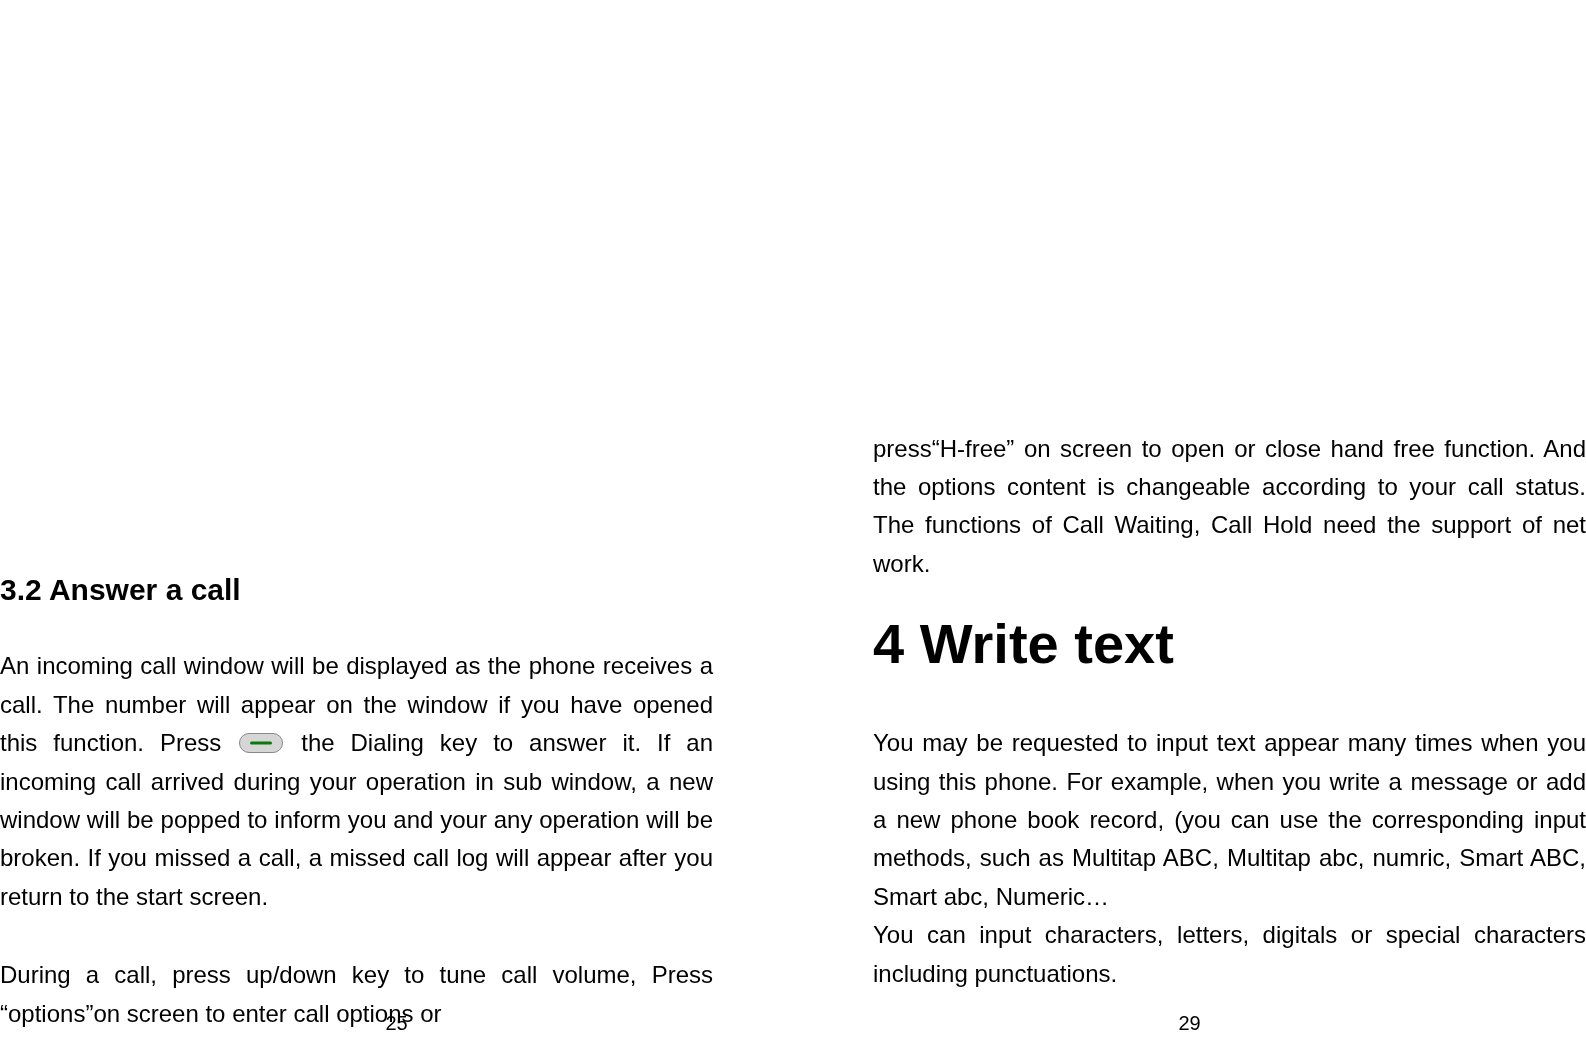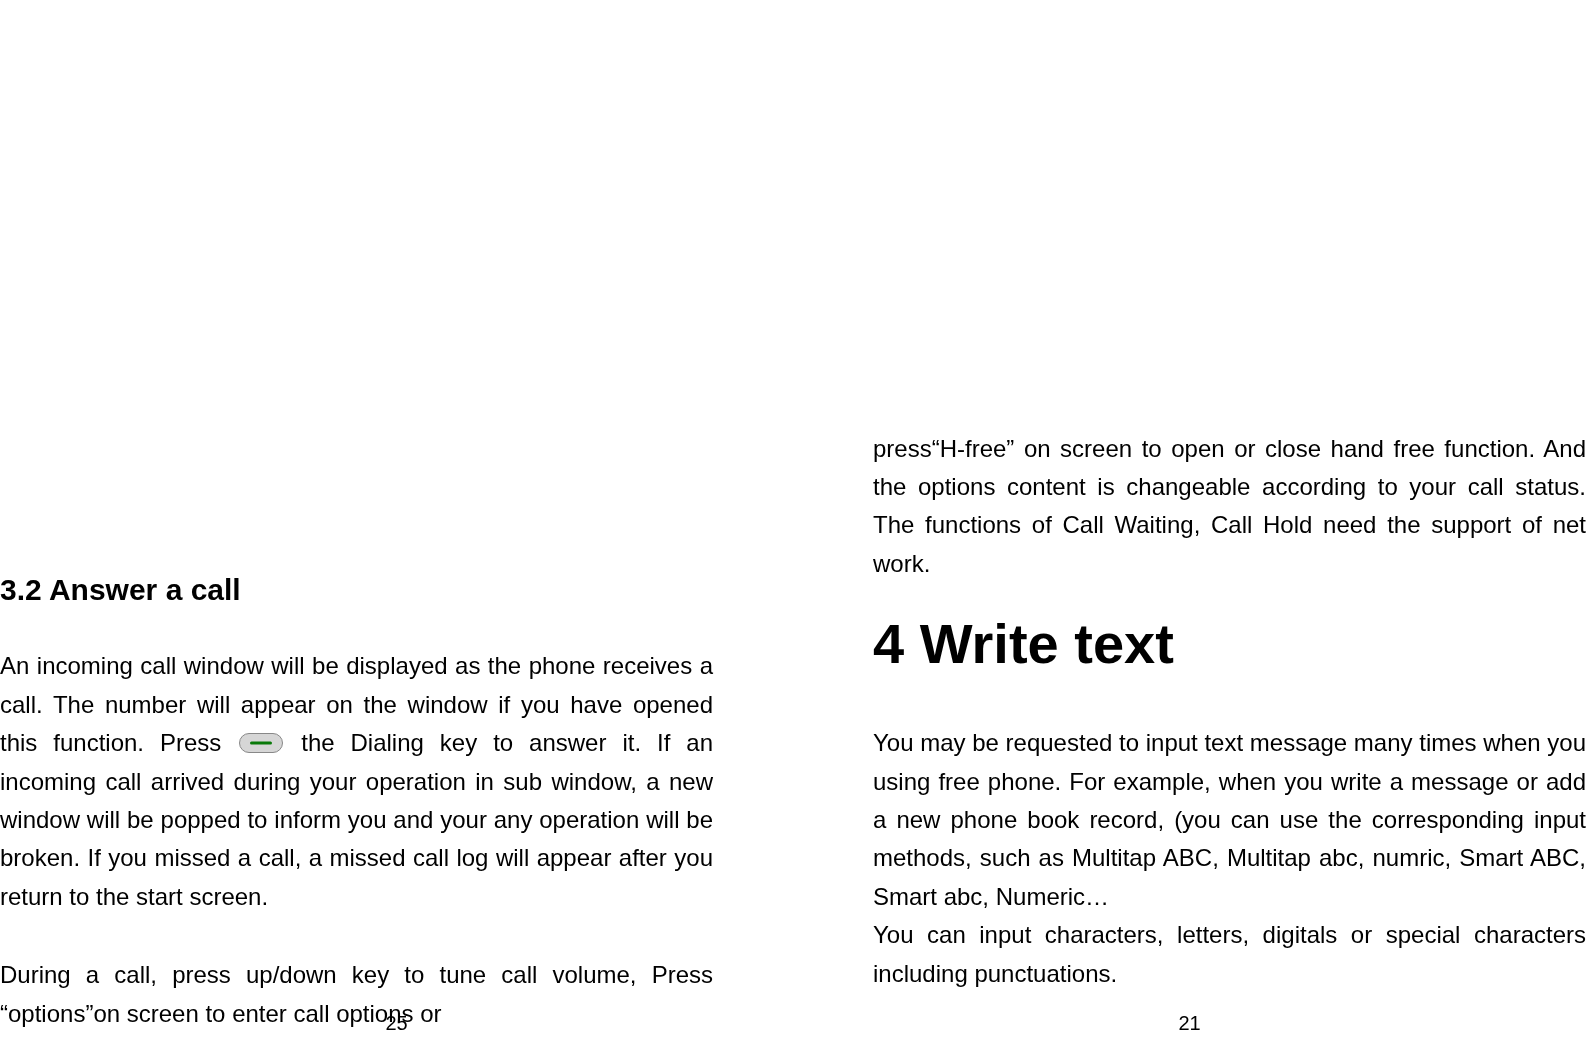--- a/index.html
+++ b/index.html
@@ -87,17 +87,17 @@
 
   <p class="body nomb">During a call, press up/down key to tune call volume, Press “options”on screen to enter call options or</p>
 
   <div class="page-number">25</div>
 </div>
 
 <div class="page page-right">
   <p class="body nomb">press“H-free” on screen to open or close hand free function. And the options content is changeable according to your call status. The functions of Call Waiting, Call Hold need the support of net work.</p>
 
   <h1 class="chapter">4  Write text</h1>
-  <p class="body nomb">You may be requested to input text message many times when you using free phone. For example, when you write a message or add a new phone book record, (you can use the corresponding input methods, such as Multitap ABC, Multitap abc, numric, Smart ABC, Smart abc, Numeric…</p>
+  <p class="body nomb">You may be requested to input text appear many times when you using this phone. For example, when you write a message or add a new phone book record, (you can use the corresponding input methods, such as Multitap ABC, Multitap abc, numric, Smart ABC, Smart abc, Numeric…</p>
   <p class="body">You can input characters, letters, digitals or special characters including punctuations.</p>
 
-  <div class="page-number">21</div>
+  <div class="page-number">29</div>
 </div>
 
 </body></html>

